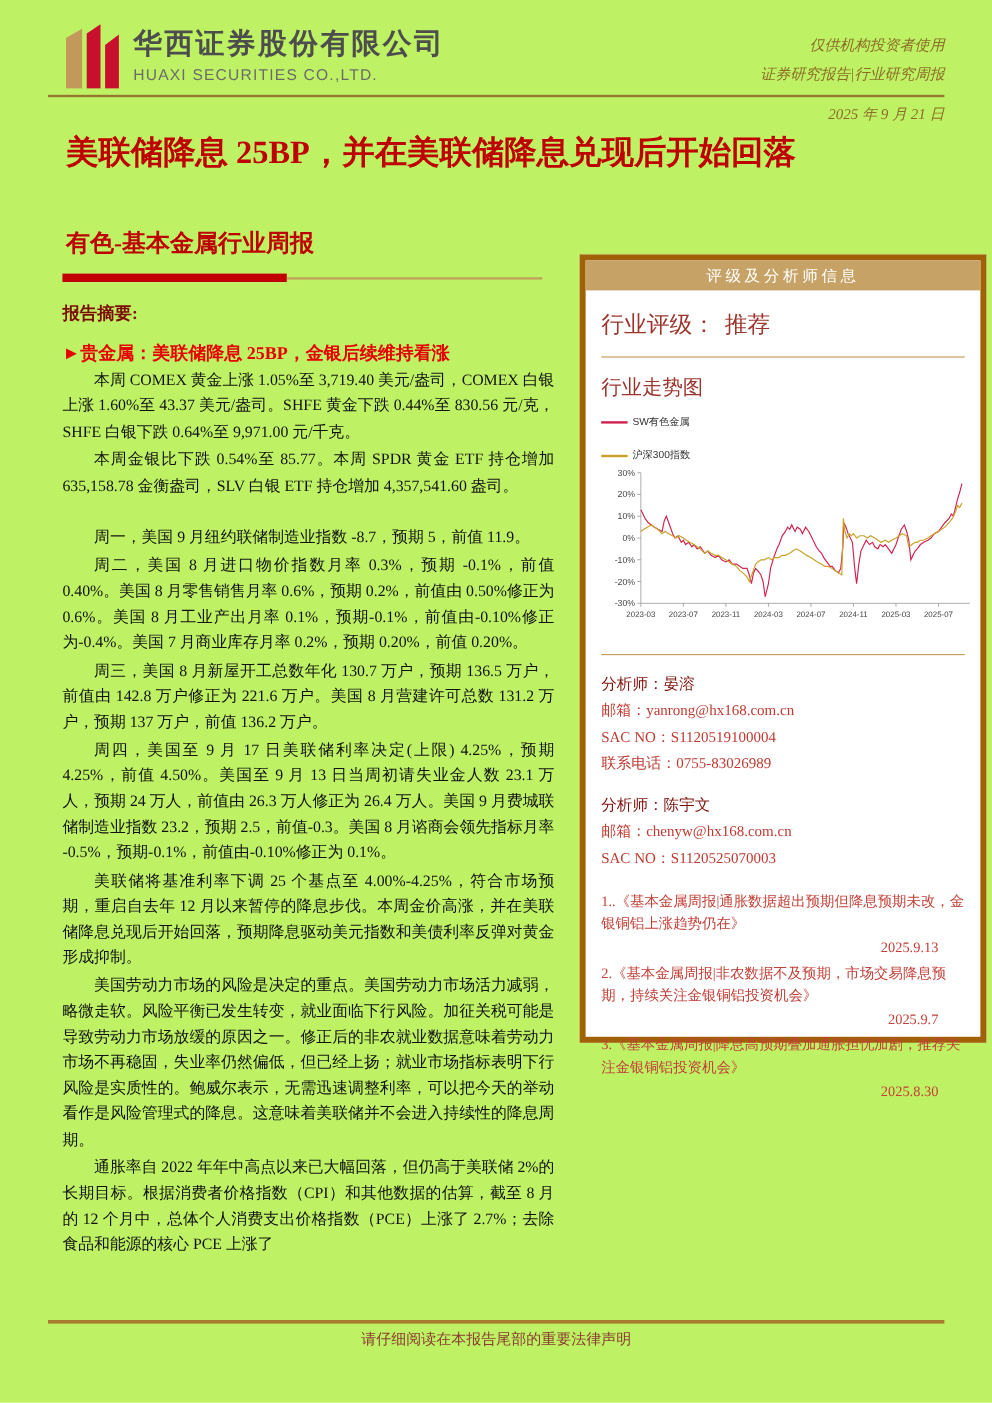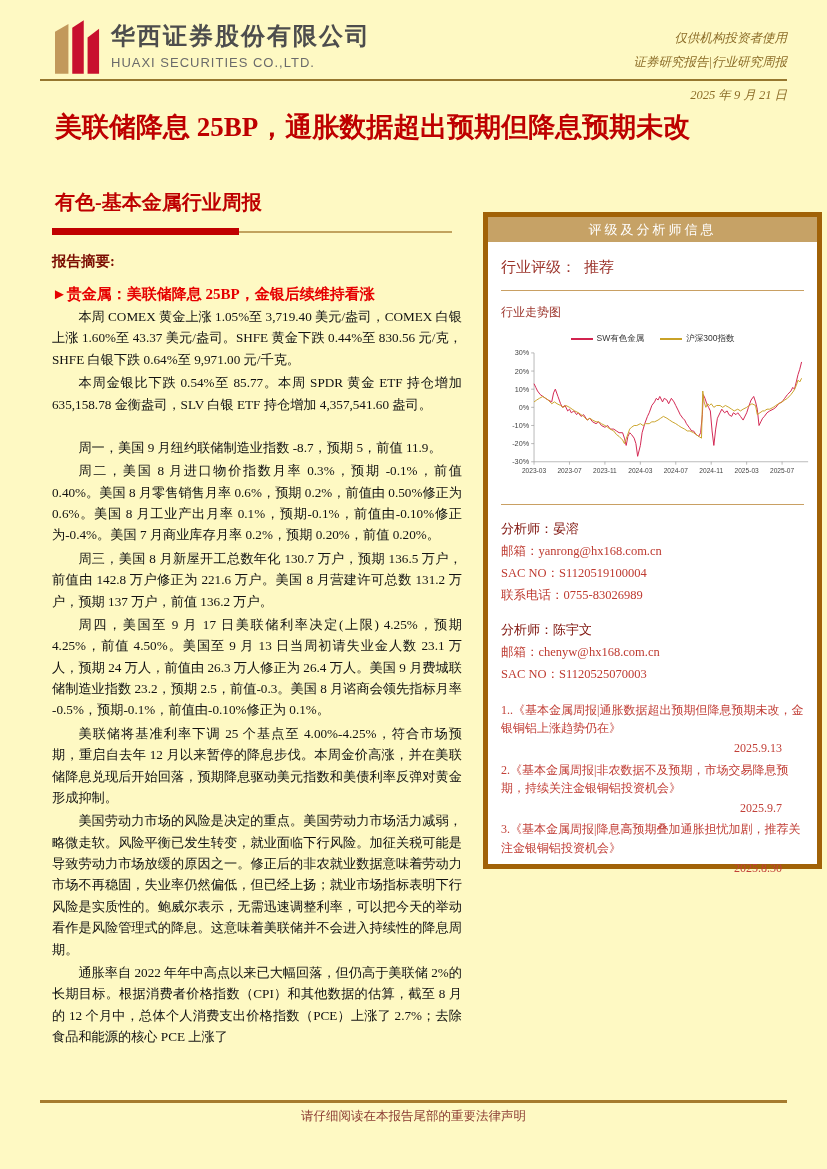--- a/index.html
+++ b/index.html
@@ -1,18 +1,18 @@
 <!DOCTYPE html>
 <html><head>
 <meta charset="utf-8">
 <style>
   * { margin:0; padding:0; box-sizing:border-box; }
   html,body { background:#ffffff; }
   body { font-family:"Liberation Serif","DejaVu Serif",serif; }
-  .page { position:relative; width:827px; height:1169px; margin:0 auto; background:#fef9c3; overflow:hidden; }
+  .page { position:relative; width:827px; height:1169px; margin:0 auto; background:#bef264; overflow:hidden; }
 
   
   .logo-wrap { position:absolute; left:55px; top:20px; display:flex; align-items:flex-start; gap:10px; }
   .logo-mark { width:46px; height:54px; }
   .company-cn { font-size:24px; font-weight:bold; color:#4d4d4d; letter-spacing:2px; font-family:"Liberation Sans","DejaVu Sans",sans-serif; }
   .company-en { font-size:13px; color:#6b6b6b; letter-spacing:1px; margin-top:3px; font-family:"Liberation Sans","DejaVu Sans",sans-serif; }
   .top-right { position:absolute; right:40px; top:26px; text-align:right; color:#8c6d28; font-size:12.5px; line-height:24px; font-style:italic; }
   .header-rule { position:absolute; left:40px; right:40px; top:79px; height:2px; background:#96772f; }
   .report-date { position:absolute; right:40px; top:87px; color:#8c6d28; font-size:12.5px; font-style:italic; }
 
@@ -27,25 +27,25 @@
   .left-col { position:absolute; left:52px; top:252px; width:410px; }
   .summary-label { font-size:14.5px; font-weight:bold; color:#7b0c00; }
   .section-heading { margin-top:14px; font-size:15px; font-weight:bold; color:#e60000; }
   .left-col p { font-size:13.2px; line-height:1.62; color:#111; text-align:justify; text-indent:2em; margin-top:2px; }
   .left-col p.gap-top { margin-top:22px; }
 
   
   .sidebar { position:absolute; left:483px; top:212px; width:339px; height:657px; border:5px solid #a16207; background:#fff; }
   .sidebar-header { height:25px; line-height:25px; background:#c6a266; color:#ffffff; text-align:center; font-size:13px; letter-spacing:3px; }
   .sidebar-body { padding:12px 13px 0 13px; }
-  .rating-row { margin-top:4px; font-size:15px; color:#9c352c; }
+  .rating-row { margin-top:4px; font-size:19px; color:#9c352c; }
   .rating-row .val { margin-left:8px; }
   .sb-divider { border:none; border-top:1px solid #c9a063; margin:13px 0; }
-  .chart-title { font-size:12px; color:#9c352c; }
-  .legend { display:flex; justify-content:center; gap:16px; margin-top:12px; }
+  .chart-title { font-size:17px; color:#9c352c; }
+  .legend { display:flex; justify-content:center; gap:16px; margin-top:12px;flex-direction:column; }
   .legend-item { display:flex; align-items:center; gap:4px; }
   .legend-swatch { width:22px; height:2px; }
   .legend-label { font-size:8.5px; color:#333; font-family:"Liberation Sans","DejaVu Sans",sans-serif; }
   .chart-svg { width:311px; height:144px; display:block; margin-top:2px; font-family:"Liberation Sans","DejaVu Sans",sans-serif; }
 
   .analyst { font-size:12.5px; line-height:1.75; color:#be3a30; }
   .analyst + .analyst { margin-top:13px; }
   .analyst .name-line { font-size:13px; font-weight:normal; color:#7e120b; }
   .reports { margin-top:15px; }
   .report-item { font-size:12px; line-height:1.55; color:#c24038; }
@@ -71,21 +71,21 @@
       <div class="company-en">HUAXI SECURITIES CO.,LTD.</div>
     </div>
   </div>
   <div class="top-right">
     <div>仅供机构投资者使用</div>
     <div>证券研究报告|行业研究周报</div>
   </div>
   <div class="header-rule"></div>
   <div class="report-date">2025 年 9 月 21 日</div>
 
-  <div class="main-title">美联储降息 25BP，通胀数据超出预期但降息预期未改</div>
+  <div class="main-title">美联储降息 25BP，并在美联储降息兑现后开始回落</div>
   <div class="subtitle">有色-基本金属行业周报</div>
   <div class="underline">
     <div class="red"></div>
     <div class="gold"></div>
   </div>
 
   <div class="left-col">
     <div class="summary-label">报告摘要:</div>
     <div class="section-heading">►贵金属：美联储降息 25BP，金银后续维持看涨</div>
     <p>本周 COMEX 黄金上涨 1.05%至 3,719.40 美元/盎司，COMEX 白银上涨 1.60%至 43.37 美元/盎司。SHFE 黄金下跌 0.44%至 830.56 元/克，SHFE 白银下跌 0.64%至 9,971.00 元/千克。</p>

